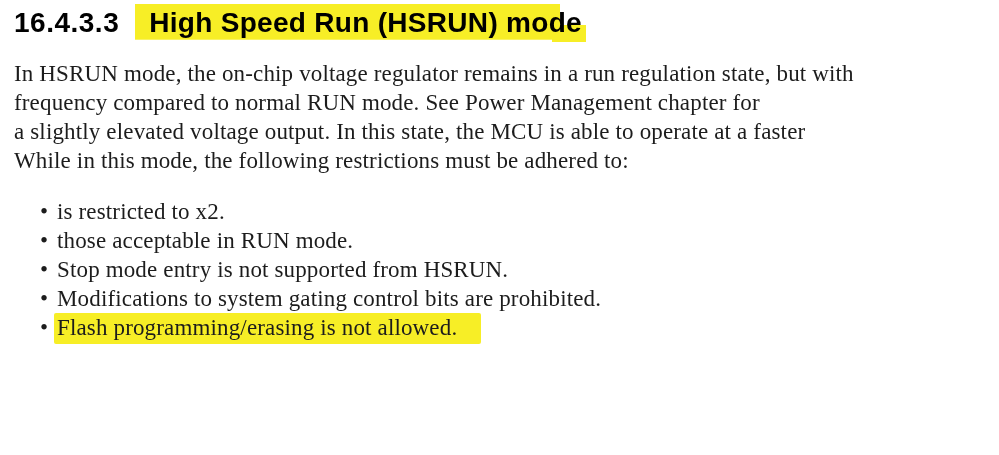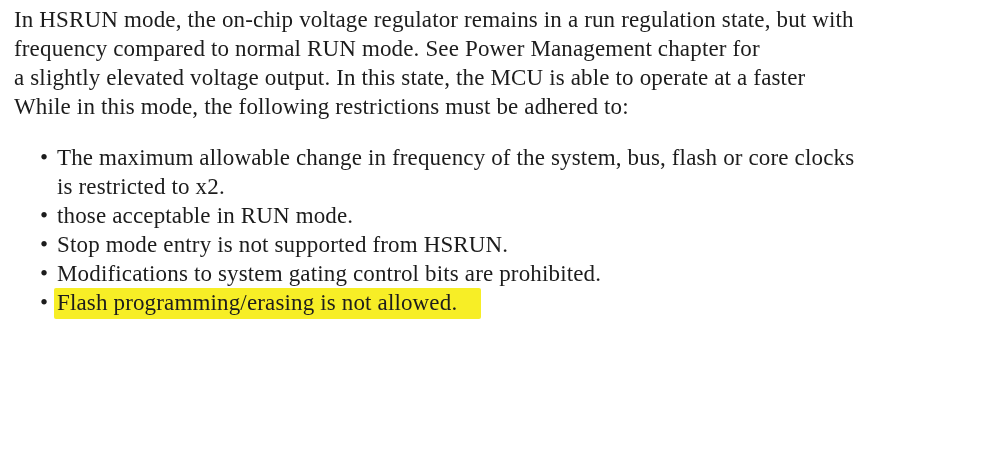--- a/index.html
+++ b/index.html
@@ -50,21 +50,21 @@
     background-size: calc(100% - 26px) 94%, 34px 46%;
     background-position: left top, right bottom;
   }
 
   
   .bodytext {
     font-size: 23px;
     line-height: 29px;
     letter-spacing: 0.15px;
   }
-  .intro { }
+  .intro { margin-top: 19px; }
   .restrictions-intro { }
 
   
   .list { margin-top: 22px; }
   .bullet-row { display: flex; }
   .bullet-dot {
     flex: none;
     width: 17px;
     margin-left: 26px;
     font-size: 23px;
@@ -76,35 +76,37 @@
     padding: 2px 24px 4px 3px;
     margin-left: -3px;
     border-radius: 2px;
   }
 </style>
 </head>
 <body>
 
 <div class="page">
 
+  <div class="heading">
+    <span class="section-number">16.4.3.3</span><span class="hl-marker">High Speed Run (HSRUN) mode</span>
+  </div>
 
   <div class="bodytext intro">
     <div>In HSRUN mode, the on-chip voltage regulator remains in a run regulation state, but with</div>
     <div>frequency compared to normal RUN mode. See Power Management chapter for</div>
     <div>a slightly elevated voltage output. In this state, the MCU is able to operate at a faster</div>
   </div>
 
   <div class="bodytext restrictions-intro">While in this mode, the following restrictions must be adhered to:</div>
 
   <div class="bodytext list">
 
     <div class="bullet-row">
       <span class="bullet-dot">•</span>
       <div class="bullet-text">
-        <div>The maximum allowable change in frequency of the system, bus, flash or core clocks</div>
         <div>is restricted to x2.</div>
       </div>
     </div>
 
     <div class="bullet-row">
       <span class="bullet-dot">•</span>
       <div class="bullet-text">
         <div>those acceptable in RUN mode.</div>
       </div>
     </div>

